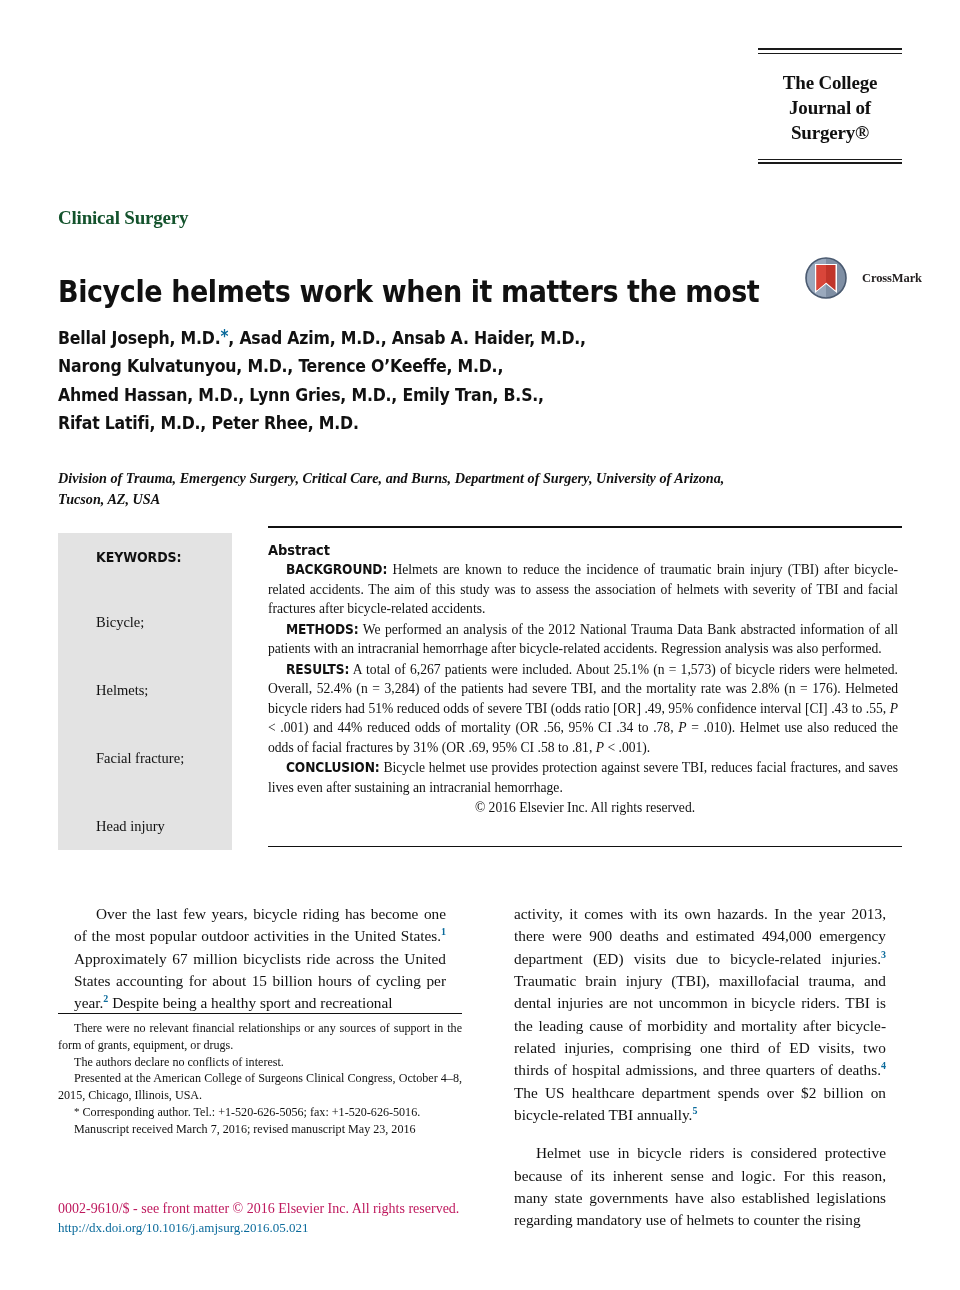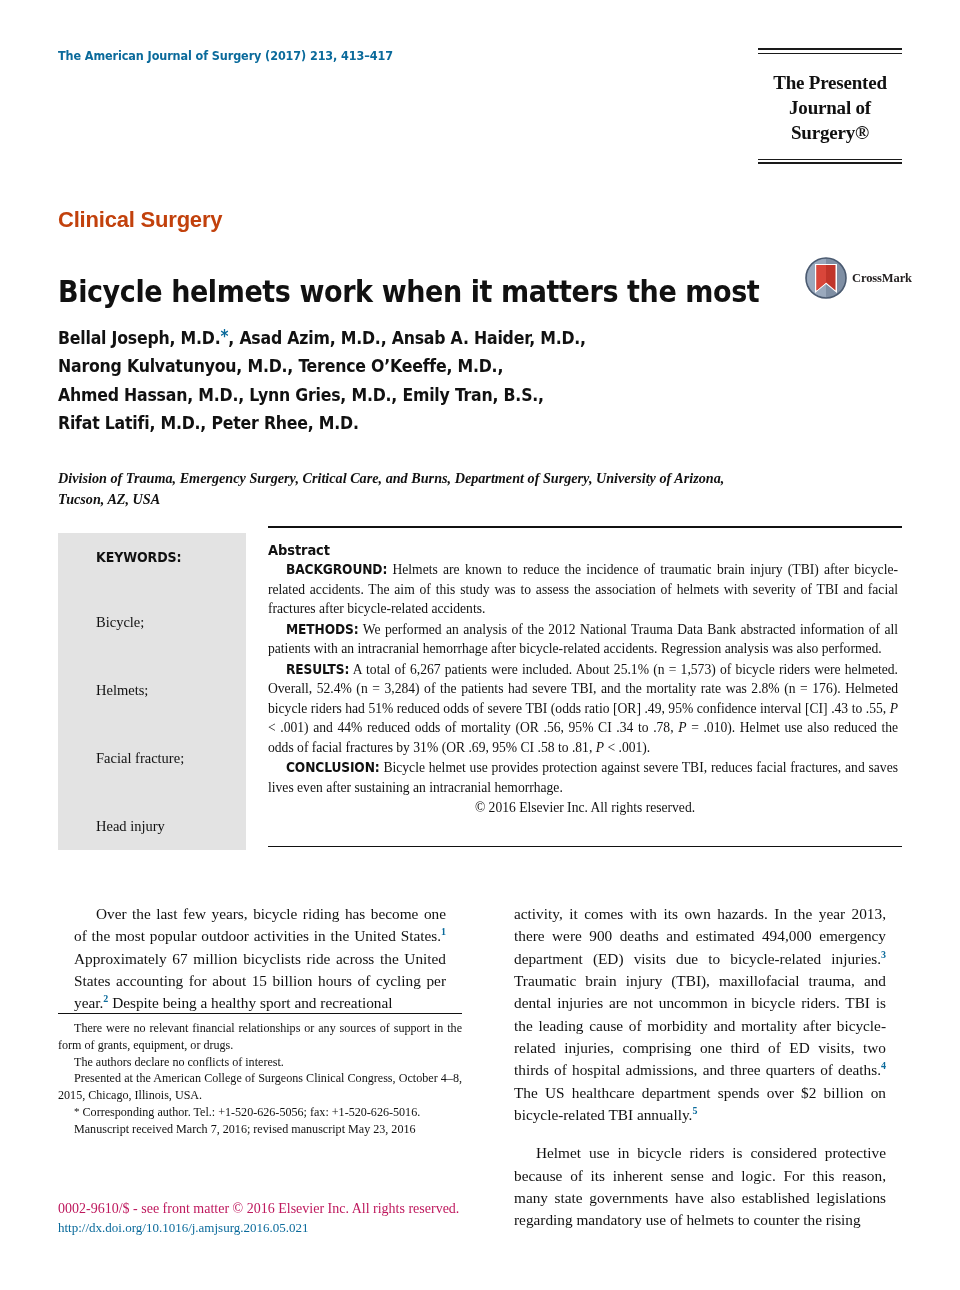--- a/index.html
+++ b/index.html
@@ -60,24 +60,24 @@
     line-height: 1.32;
     color: #111;
     letter-spacing: -0.2px;
   }
 
   
   .section-label {
     position: absolute;
     left: 58px;
     top: 207px;
-    font-family: Liberation Sans, sans-serif;
-    font-weight: bold;
-    font-size: 22px;
-    color: #c2410c;
+    font-family: Liberation Serif, serif;
+    font-weight: bold;
+    font-size: 19px;
+    color: #14532d;
     letter-spacing: -0.2px;
   }
   .article-title {
     position: absolute;
     left: 58px;
     top: 255px;
     width: 730px;
     font-family: "DejaVu Sans Condensed", "Liberation Sans Narrow", "Liberation Sans", sans-serif;
     font-weight: bold;
     font-size: 30px;
@@ -88,21 +88,21 @@
 
   
   .crossmark {
     position: absolute;
     left: 805px;
     top: 255px;
     width: 100px;
     height: 46px;
     display: flex;
     align-items: center;
-    gap: 5px;
+    gap: 15px;
   }
   .crossmark-mark {
     width: 42px;
     height: 42px;
     flex: 0 0 42px;
     position: relative;
   }
   .crossmark-label {
     font-family: "Liberation Serif", serif;
     font-weight: bold;
@@ -156,21 +156,21 @@
     position: absolute;
     left: 268px;
     top: 846px;
     width: 634px;
     border-top: 1px solid #111;
   }
   .keywords-box {
     position: absolute;
     left: 58px;
     top: 533px;
-    width: 188px;
+    width: 174px;
     height: 317px;
     background: #e3e3e3;
     box-sizing: border-box;
     padding: 16px 0 0 38px;
   }
   .kw-heading {
     font-family: "DejaVu Sans Condensed", "Liberation Sans Narrow", "Liberation Sans", sans-serif;
     font-weight: bold;
     font-size: 14px;
     color: #111;
@@ -301,25 +301,24 @@
     line-height: 1.4;
     text-decoration: none;
     display: block;
   }
 </style>
 </head>
 <body>
 
 <div class="page">
 
-  <div class="journal-running-head">The American Journal of Surgery (2017) 213, 413–417</div>
 
   <div class="logo-block">
     <div class="logo-rule-top"></div>
-    <div class="logo-line">The Presented</div>
+    <div class="logo-line">The College</div>
     <div class="logo-line">Journal of Surgery®</div>
     <div class="logo-rule-bottom"></div>
   </div>
 
   <div class="section-label">Clinical Surgery</div>
   <h1 class="article-title">Bicycle helmets work when it matters the most</h1>
 
   <div class="crossmark">
     <span class="crossmark-mark">
       <svg width="42" height="42" viewBox="0 0 42 42" aria-hidden="true">

